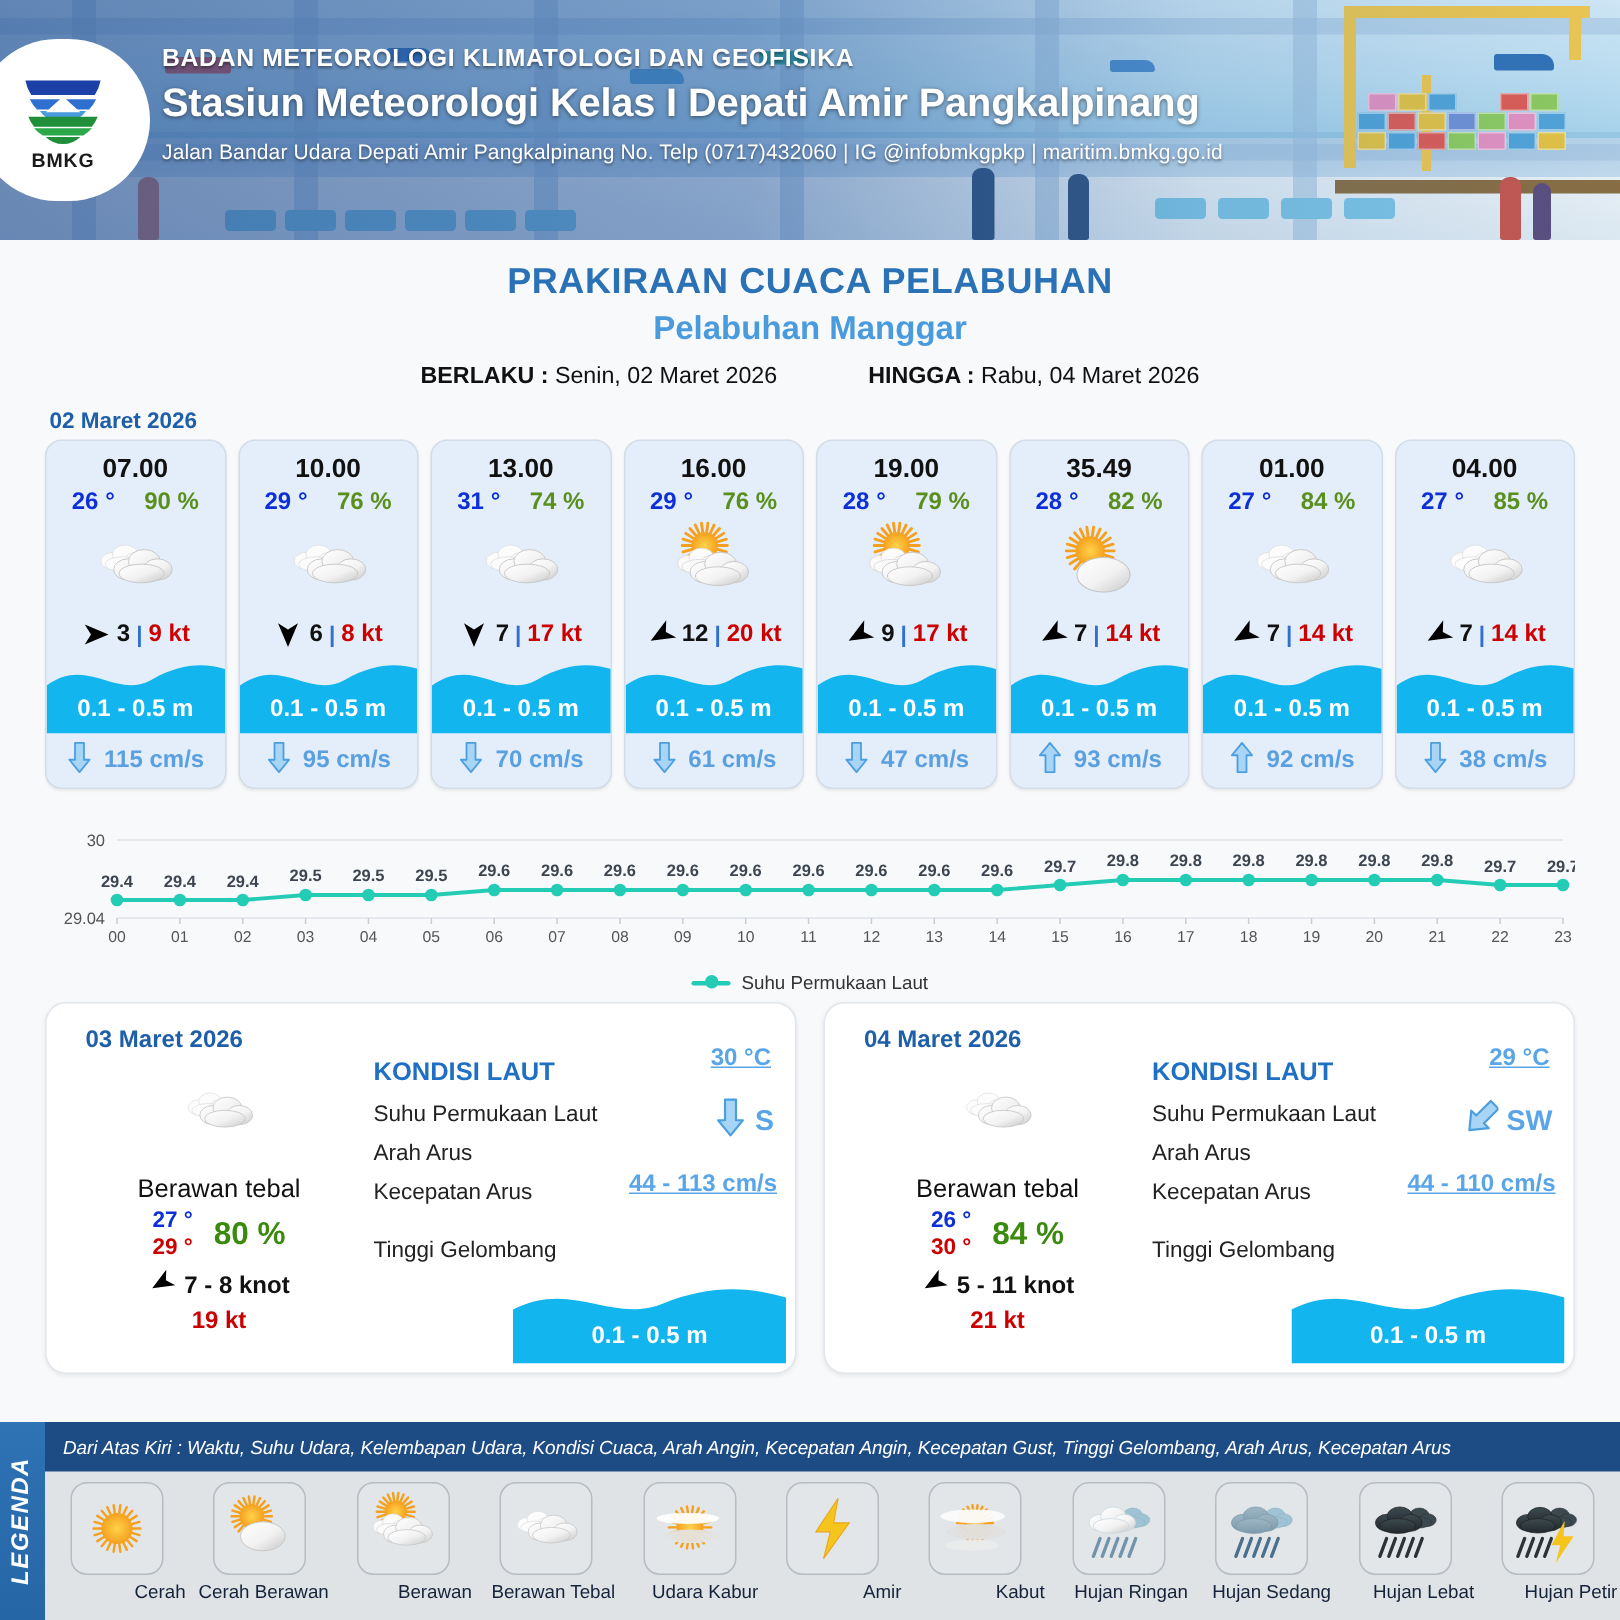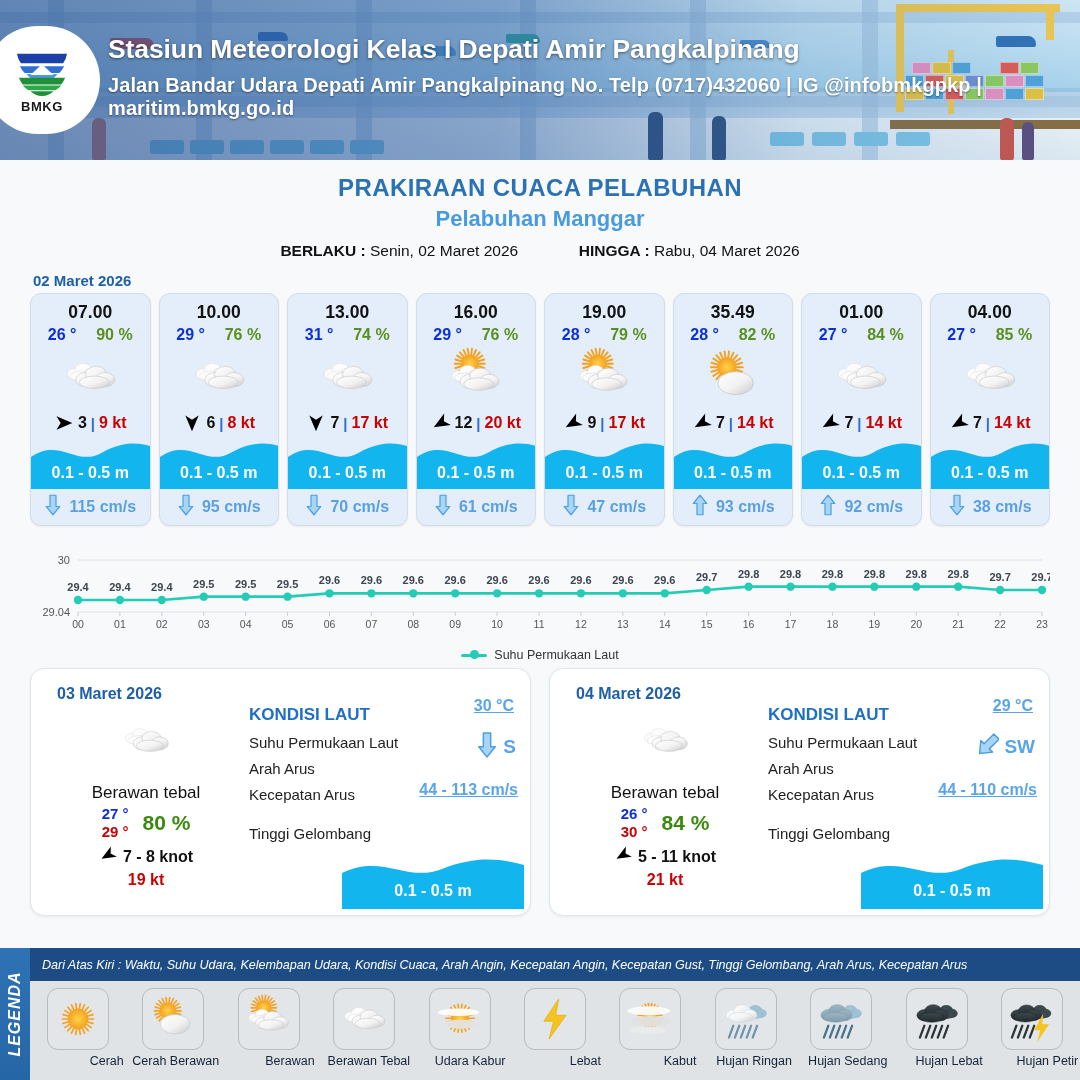--- a/index.html
+++ b/index.html
@@ -46,23 +46,22 @@
   .hdr-txt { position:absolute; left:108px; top:30px; z-index:4; }
   .hdr-l1 {
     color:#fff; font-size:16.5px; font-weight:bold; letter-spacing:.45px;
     text-shadow:0 1px 2px rgba(0,0,0,.45);
   }
   .hdr-l2 {
     color:#fff; font-size:26.5px; font-weight:bold; letter-spacing:-.1px; margin-top:4px;
     text-shadow:0 1px 3px rgba(0,0,0,.5);
   }
   .hdr-l3 {
-    color:#fff; font-size:20px; margin-top:9px; letter-spacing:.1px;
+    color:#fff; font-size:14px; margin-top:9px; letter-spacing:.1px;
     text-shadow:0 1px 2px rgba(0,0,0,.45);
-    font-weight:bold;
   }
 
   
   .title-zone { text-align:center; padding-top:14px; }
   .t-main {
     font-size:24px; font-weight:bold; color:#2a72b5; letter-spacing:.4px;
     font-stretch:condensed; text-shadow:0 1px 0 #fff;
   }
   .t-sub { font-size:22px; font-weight:bold; color:#4a9bdd; margin-top:4px; }
   .t-range { margin-top:10px; font-size:15.5px; color:#111; }
@@ -245,20 +244,21 @@
       <path d="M14 29 H46 A20 20 0 0 1 41 34 H19 A20 20 0 0 1 14 29Z" fill="#4a9bdd"></path>
       <path d="M18 30 L30 19 L42 30 Z" fill="#fff"></path>
       <path d="M6 33 H54 A26 26 0 0 1 50 40 H10 A26 26 0 0 1 6 33Z" fill="#1f8f3a"></path>
       <path d="M10 41 H50 A24 24 0 0 1 44 46 H16 A24 24 0 0 1 10 41Z" fill="#2aa84a"></path>
       <path d="M18 47 H42 A18 18 0 0 1 30 52 A18 18 0 0 1 18 47Z" fill="#1f8f3a"></path>
     </svg>
     <div class="logo-text">BMKG</div>
   </div>
 
   <div class="hdr-txt">
+    <div class="hdr-l1">BADAN METEOROLOGI KLIMATOLOGI DAN GEOFISIKA</div>
     <div class="hdr-l2">Stasiun Meteorologi Kelas I Depati Amir Pangkalpinang</div>
     <div class="hdr-l3">Jalan Bandar Udara Depati Amir Pangkalpinang No. Telp (0717)432060 | IG @infobmkgpkp | maritim.bmkg.go.id</div>
   </div>
 </div>
 
 <div class="title-zone">
   <div class="t-main">PRAKIRAAN CUACA PELABUHAN</div>
   <div class="t-sub">Pelabuhan Manggar</div>
   <div class="t-range">
     <span class="lbl">BERLAKU :</span>
@@ -1425,21 +1425,21 @@
                 <stop offset="100%" stop-color="#22292d"></stop>
               </linearGradient>
               <linearGradient id="gm" x1="0" y1="0" x2="0" y2="1">
                 <stop offset="0%" stop-color="#9db6c4"></stop>
                 <stop offset="100%" stop-color="#7e9aab"></stop>
               </linearGradient>
             </defs>
             <path d="M40 8 L20 38 H33 L27 62 L50 30 H36 Z" fill="#f5c51e" stroke="#e8a81a" stroke-width="1"></path>
           </svg>
         </div>
-               <div class="lg-name">Lebat</div>
+               <div class="lg-name">Amir</div>
       </div>
       <div class="lg-item">
         <div class="lg-box">
           <svg width="52" height="52" viewBox="0 0 70 70">
             <defs>
               <linearGradient id="gw" x1="0" y1="0" x2="1" y2="1">
                 <stop offset="0%" stop-color="#ffffff"></stop>
                 <stop offset="55%" stop-color="#f2f2f2"></stop>
                 <stop offset="100%" stop-color="#c9c9c9"></stop>
               </linearGradient>

